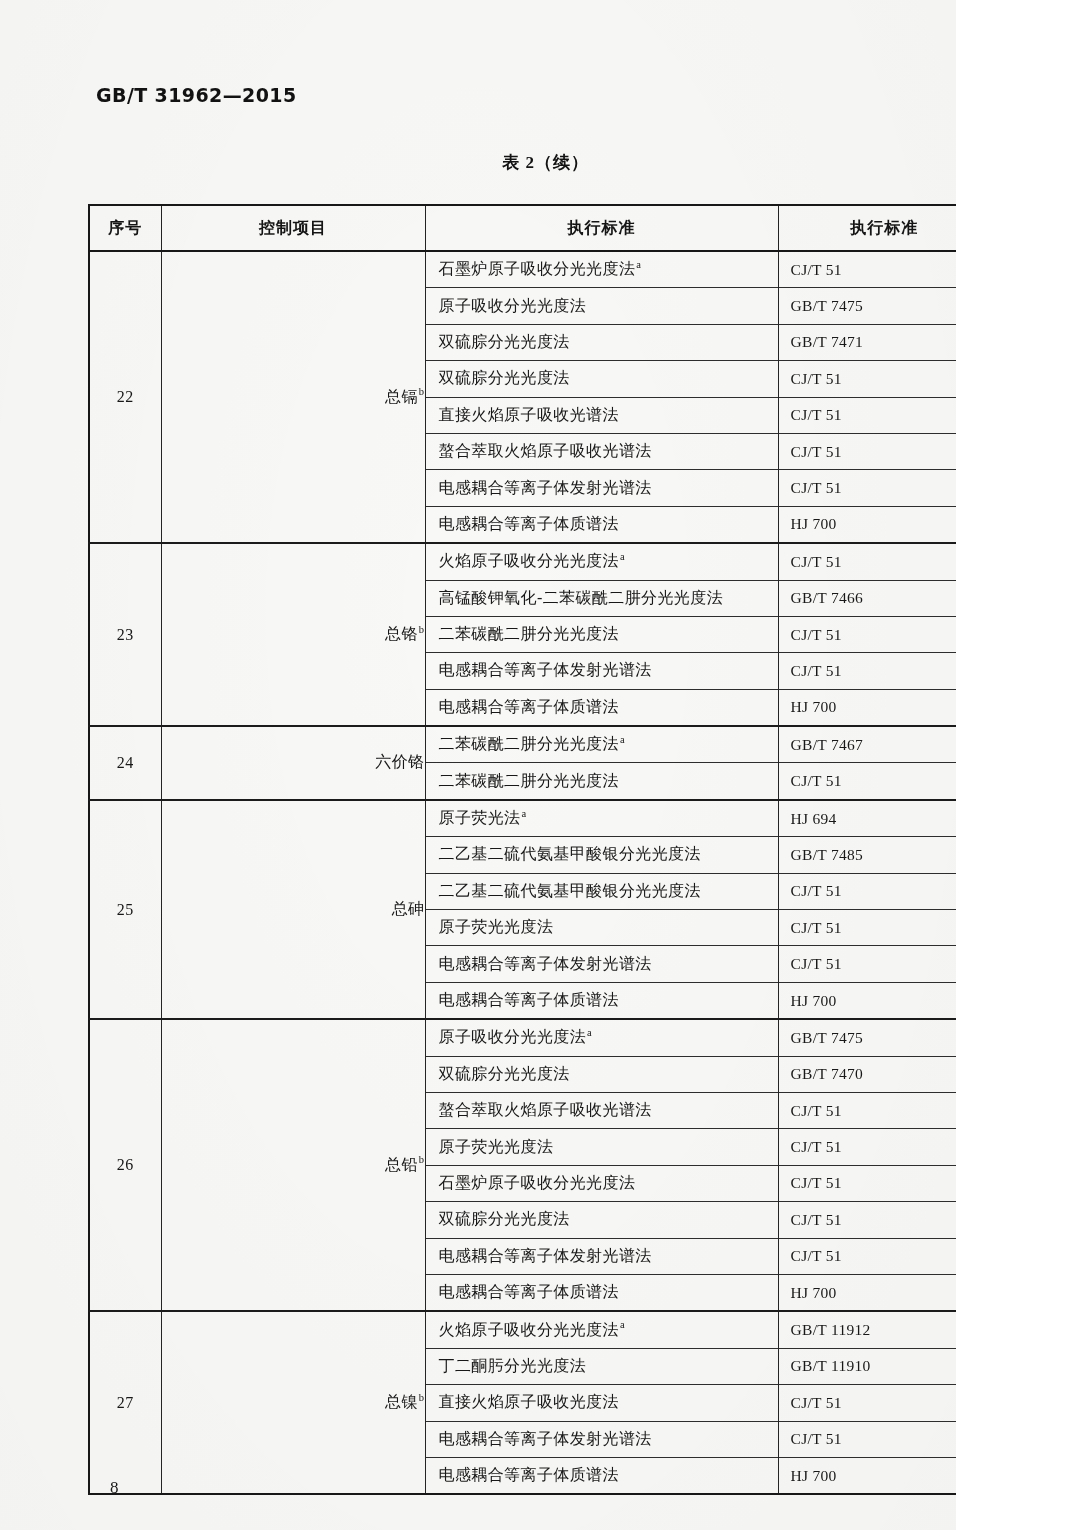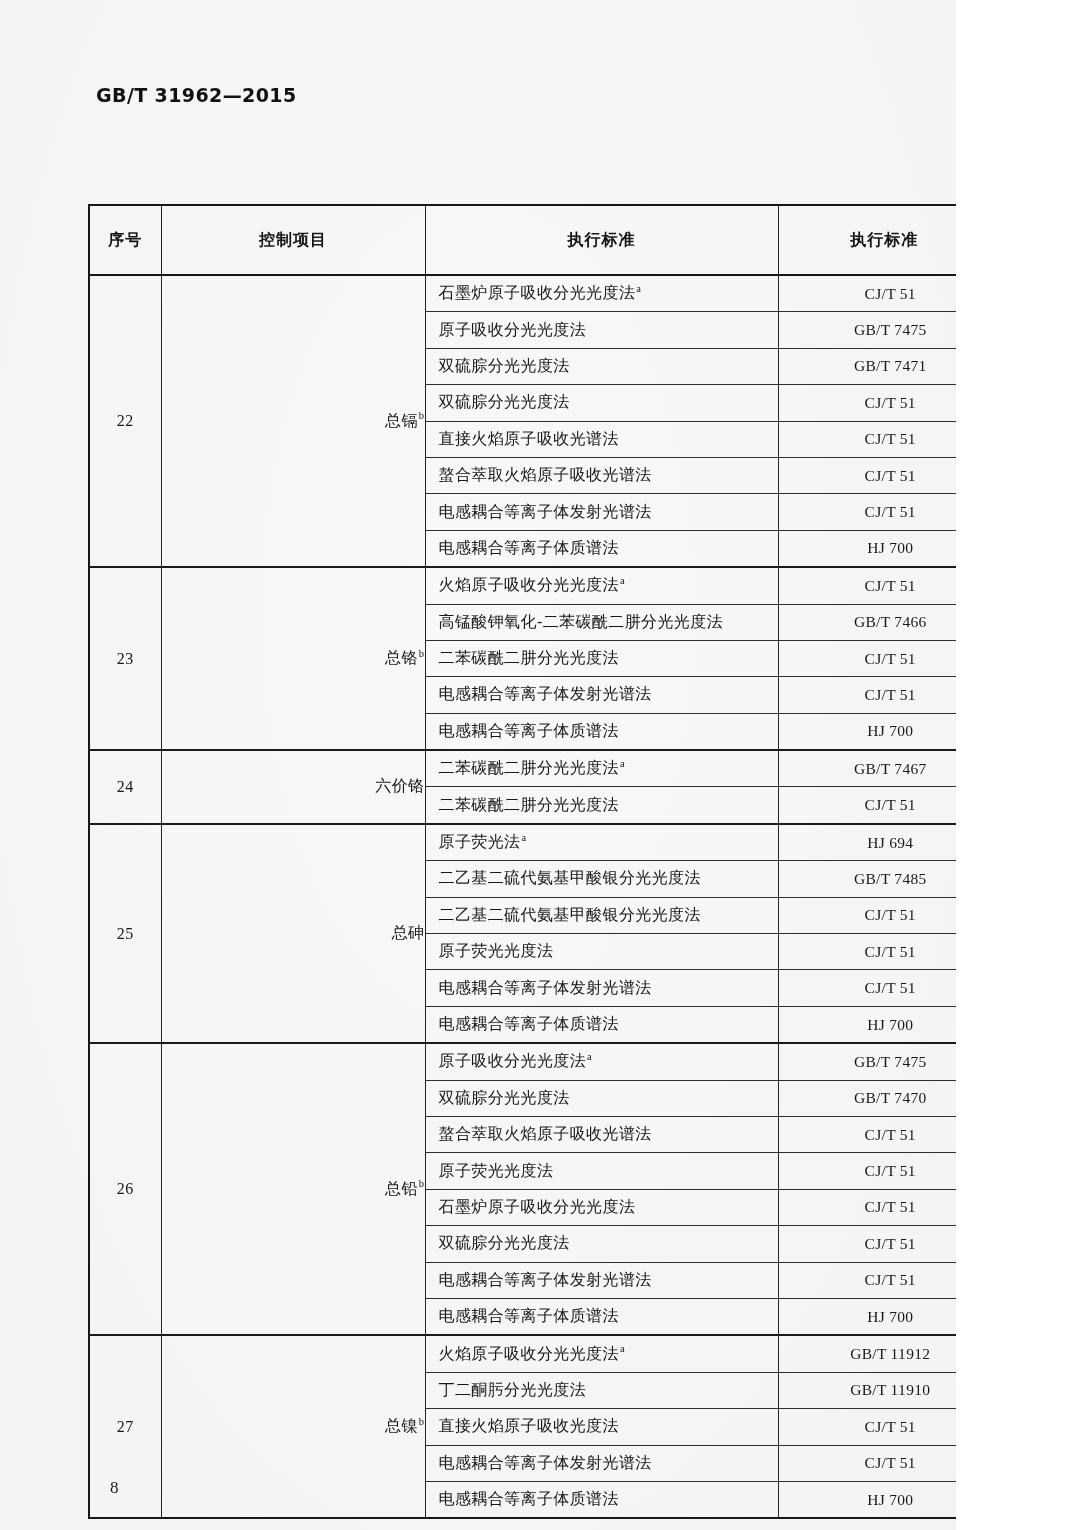--- a/index.html
+++ b/index.html
@@ -55,37 +55,37 @@
   th.col-head {
     height: 44px;
     font-size: 16px;
     font-weight: 600;
     text-align: center;
     vertical-align: middle;
     letter-spacing: 1px;
     color: #151515;
     border-right: 1.6px solid #222;
     border-bottom: 2.2px solid #171717;
-    padding: 12px;
+    padding: 0;
   }
   th.col-head:last-child { border-right: none; margin-top: 12px; }
 
   td.cell {
     height: 35.4px;
     font-size: 16px;
     vertical-align: middle;
     color: #181818;
     border-right: 1.6px solid #242424;
     border-top: 1.4px solid #2d2d2d;
     padding: 0;
     letter-spacing: 0.4px;
     overflow: hidden;
     white-space: nowrap;
   }
-  td.cell:last-child { border-right: none; text-align: center; }
+  td.cell:last-child { border-right: none; }
   tr.group-start td { border-top: 2px solid #1b1b1b; }
 
   td.serial {
     text-align: center;
     font-size: 16px;
     letter-spacing: 0.5px;
   }
   td.item   { padding-left: 13px; text-align: right; }
   td.method { padding-left: 13px; }
   td.standard {
@@ -107,20 +107,21 @@
     color: #1a1a1a;
   }
 </style>
 </head>
 <body>
 
 <div class="page">
 
   <div class="doc-code">GB/T 31962—2015</div>
 
+  <div class="table-title">表 2（续）</div>
 
   <table class="std-table">
     <colgroup>
       <col class="c-serial">
       <col class="c-item">
       <col class="c-method">
       <col class="c-standard">
     </colgroup>
     <thead>
       <tr>

